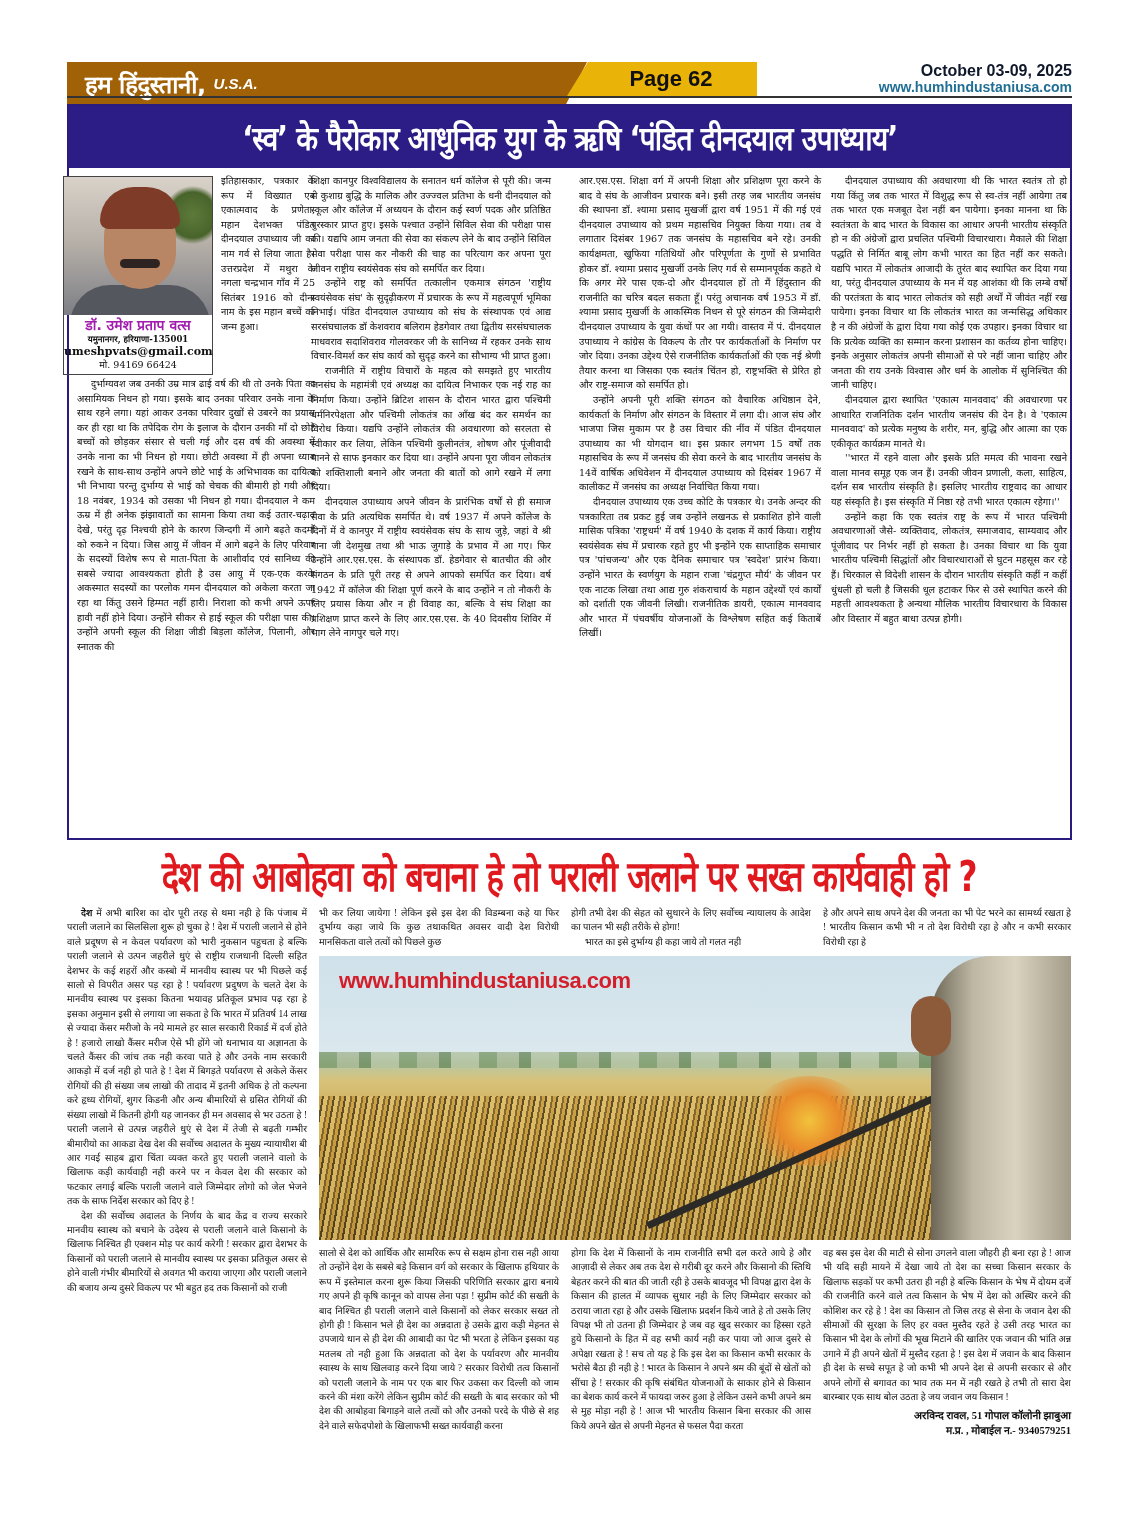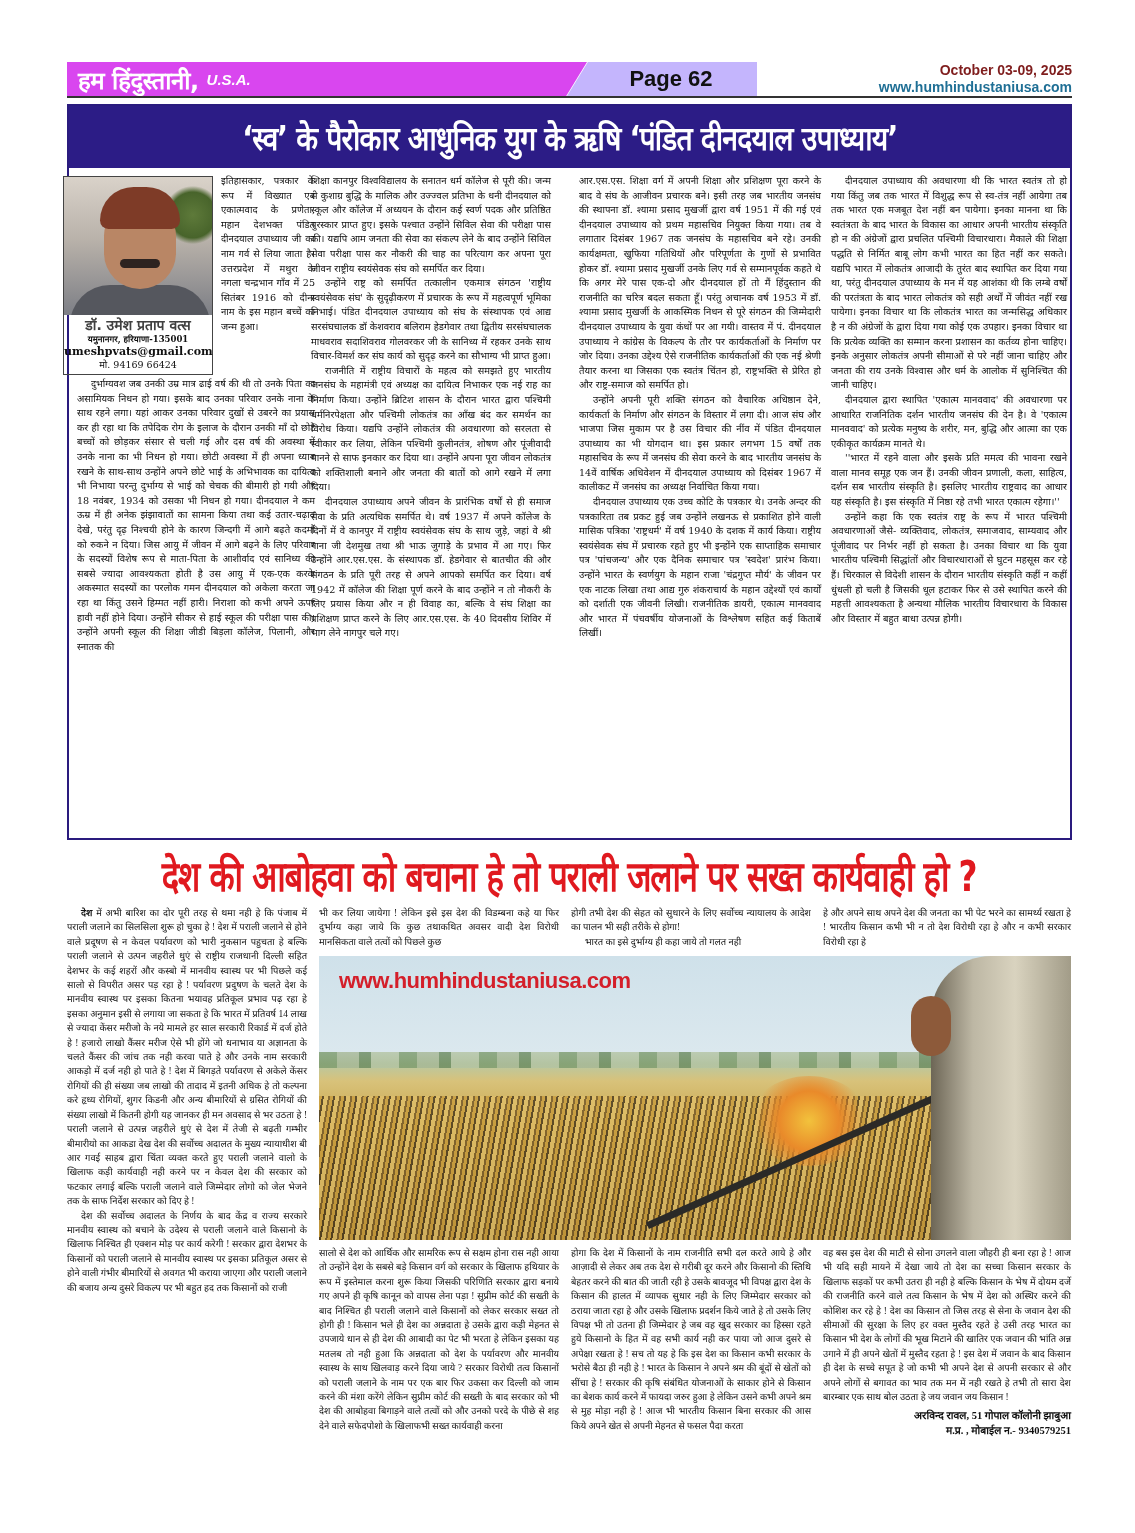--- a/index.html
+++ b/index.html
@@ -1,29 +1,29 @@
 <!DOCTYPE html>
 <html><head>
 <meta charset="utf-8">
 <style>
   * { box-sizing: border-box; margin: 0; padding: 0; }
   html, body { width: 1135px; height: 1533px; background: #ffffff; overflow: hidden; }
   body { font-family: "DejaVu Serif", "Liberation Serif", serif; color: #111; position: relative; }
 
   
   .masthead { position: absolute; left: 67px; top: 62px; width: 1005px; height: 36px; }
-  .mast-green { position: absolute; left: 0; top: 0; width: 520px; height: 34px; background: #d946ef;
-    clip-path: polygon(0 0, 100% 0, 96% 100%, 0 100%); display: flex; align-items: center; padding-left: 11px; }
+  .mast-green { position: absolute; left: 0; top: 0; width: 520px; height: 42px; background: #a16207;
+    clip-path: polygon(0 0, 100% 0, 96% 100%, 0 100%); display: flex; align-items: center; padding-left: 18px; }
   .mast-title { font-family: "DejaVu Sans", sans-serif; font-weight: bold; color: #fff; font-size: 24px; letter-spacing: -0.5px; }
   .mast-usa { font-family: "Liberation Sans", sans-serif; font-style: italic; font-weight: bold; color: #fff; font-size: 15px; margin-left: 8px; }
-  .mast-page { position: absolute; left: 500px; top: 0; width: 190px; height: 34px; background: #c4b5fd;
+  .mast-page { position: absolute; left: 500px; top: 0; width: 190px; height: 34px; background: #eab308;
     clip-path: polygon(11% 0, 100% 0, 100% 100%, 0 100%); display: flex; align-items: center; justify-content: center; padding-left: 18px; }
   .mast-page span { font-family: "Liberation Sans", sans-serif; font-weight: bold; font-size: 22px; color: #111; }
   .mast-right { position: absolute; right: 0; top: 0; text-align: right; font-family: "Liberation Sans", sans-serif; font-weight: bold; }
-  .mast-date { color: #7f1d1d; font-size: 14px; line-height: 17px; }
+  .mast-date { color: #0f172a; font-size: 16px; line-height: 17px; }
   .mast-url { color: #1f6f95; font-size: 14px; line-height: 17px; }
   .mast-rule { position: absolute; left: 0; top: 34px; width: 1005px; height: 2px; background: #333; }
 
   
   .art1 { position: absolute; left: 67px; top: 104px; width: 1005px; height: 736px; border: 2px solid #2a1b7e; }
   .art1-head { height: 62px; background: #2c1c86; display: flex; align-items: center; justify-content: center; }
   .art1-head h1 { font-family: "DejaVu Sans", sans-serif; color: #fff; font-size: 33px; font-weight: bold; letter-spacing: -1px; white-space: nowrap; transform: scaleX(0.86); }
   .art1-body { position: relative; height: 668px; }
   .col { position: absolute; top: 6px; font-size: 9.6px; line-height: 14.6px; text-align: justify; }
   .col p { text-indent: 14px; }
@@ -35,21 +35,21 @@
 
   .byline-box { float: left; width: 150px; margin: 2px 8px 2px -14px; border: 1px solid #444; text-indent: 0; }
   .photo { width: 148px; height: 138px; position: relative; overflow: hidden;
     background: linear-gradient(180deg, #d9d2c9 0%, #b9b2aa 45%, #7d7f86 100%); }
   .photo .tree { position: absolute; right: 0; top: 8px; width: 48px; height: 60px; background: radial-gradient(circle at 60% 50%, #5e7a3a 0%, #48642b 55%, transparent 70%); }
   .photo .hair { position: absolute; left: 36px; top: 10px; width: 80px; height: 42px; border-radius: 40px 40px 10px 10px; background: #7e3b27; }
   .photo .face { position: absolute; left: 40px; top: 28px; width: 72px; height: 84px; border-radius: 34px 34px 40px 40px; background: #b98665; }
   .photo .moustache { position: absolute; left: 56px; top: 82px; width: 40px; height: 9px; border-radius: 10px; background: #2d2320; }
   .photo .shirt { position: absolute; left: 6px; top: 108px; width: 140px; height: 40px; border-radius: 40px 40px 0 0; background: #55575e; }
   .byline-text { text-align: center; padding: 2px 0 3px; text-indent: 0; }
-  .by-name { color: #404040; font-weight: bold; font-size: 14px; line-height: 17px; font-family: "DejaVu Sans", sans-serif; }
+  .by-name { color: #a21caf; font-weight: bold; font-size: 14px; line-height: 17px; font-family: "DejaVu Sans", sans-serif; }
   .by-place { font-size: 8.5px; line-height: 11px; font-weight: bold; }
   .by-email { font-size: 11px; line-height: 14px; font-weight: bold; }
   .by-phone { font-size: 9.5px; line-height: 12px; font-weight: normal; }
 
   
   .art2-head { position: absolute; left: 67px; top: 846px; width: 1005px; height: 56px; display: flex; align-items: center; justify-content: center; }
   .art2-head h2 { font-family: "DejaVu Sans", sans-serif; color: #e0191f; font-size: 42px; font-weight: bold; letter-spacing: -1.5px; white-space: nowrap; transform: scaleX(0.78); }
   .art2 { position: absolute; left: 67px; top: 906px; width: 1005px; height: 560px; }
   .col2 { position: absolute; font-size: 9.4px; line-height: 14.4px; text-align: justify; font-family: "Liberation Serif", serif; }
   .col2 p { text-indent: 14px; }

